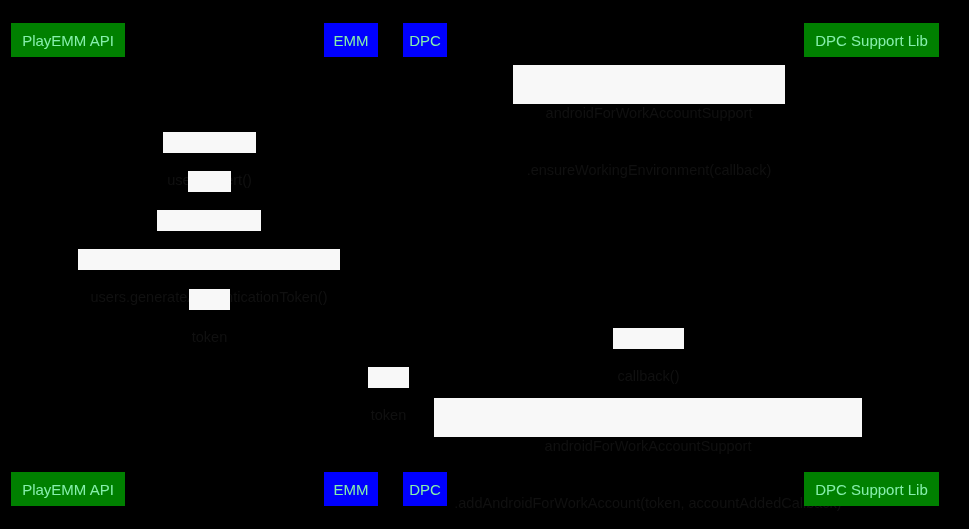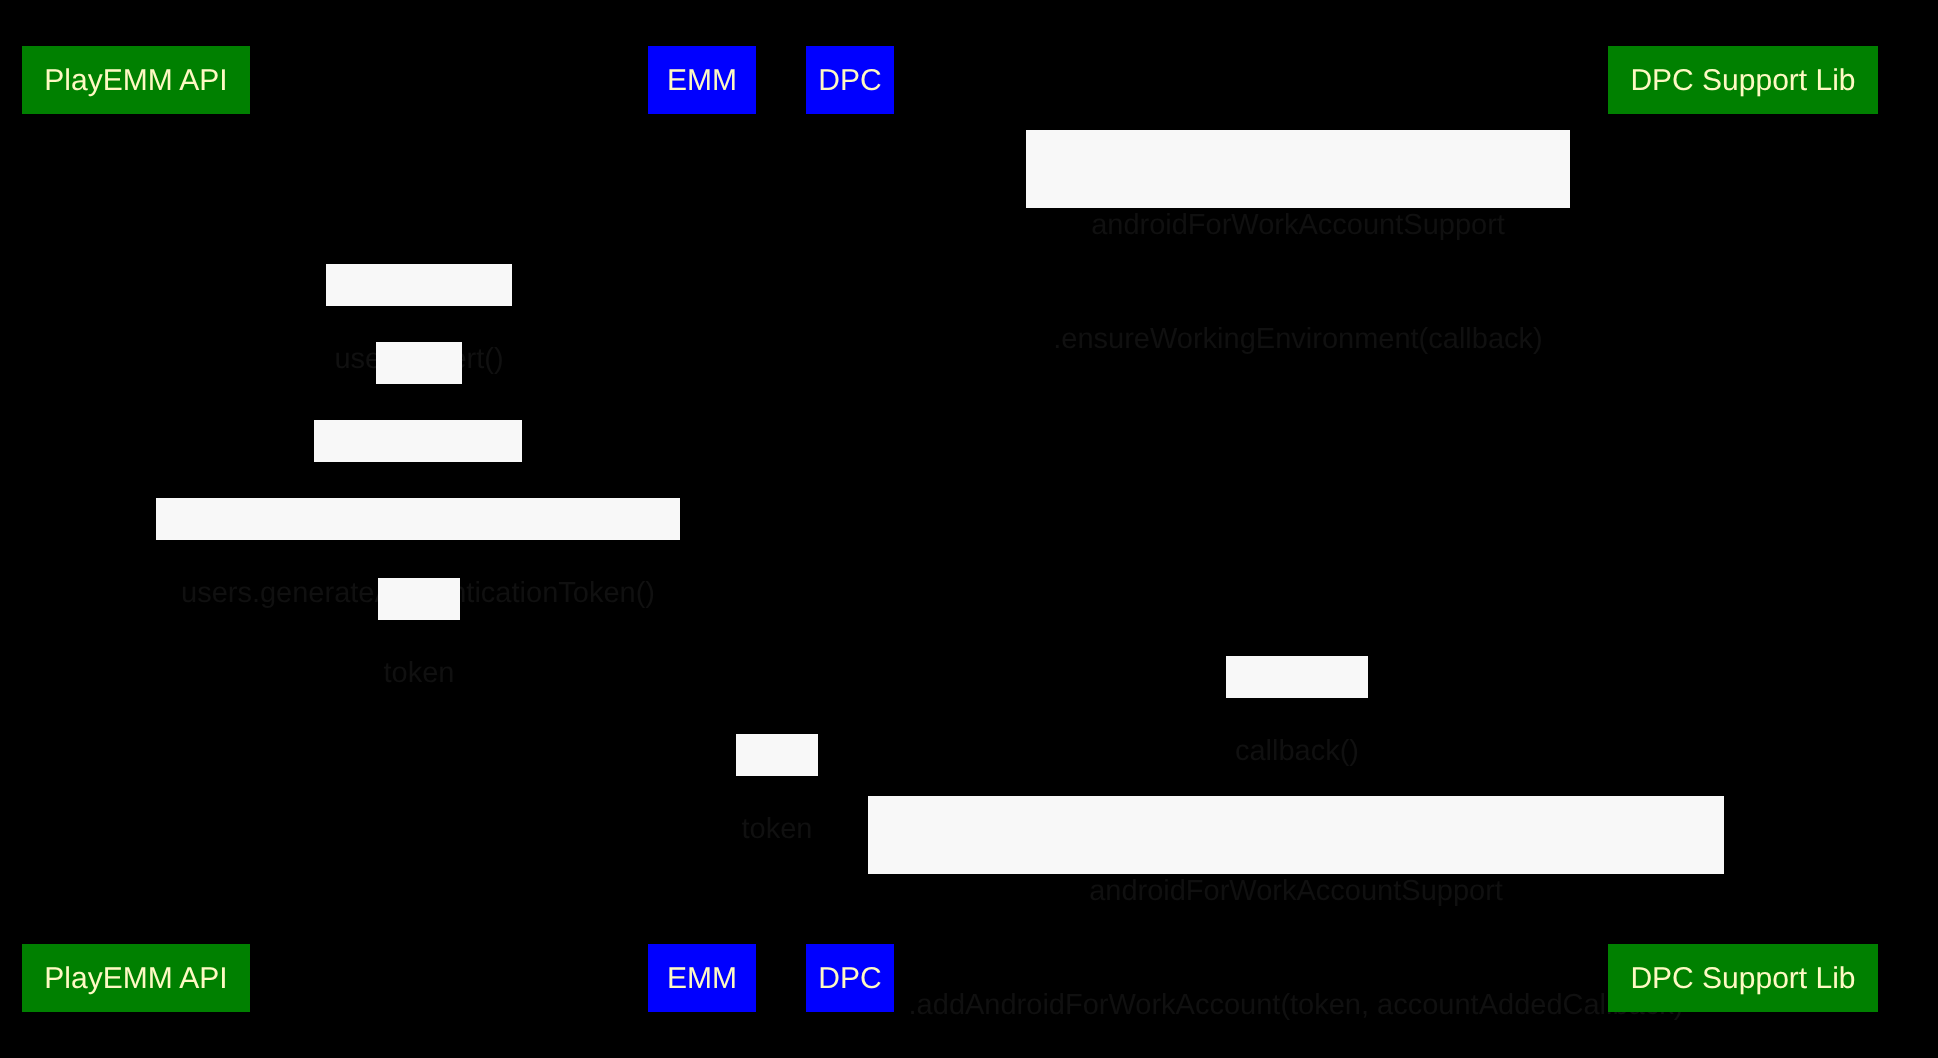--- a/index.html
+++ b/index.html
@@ -13,21 +13,21 @@
     height: 529px;
     background: #000000;
     overflow: hidden;
     font-family: "Liberation Sans", sans-serif;
   }
   .participant {
     position: absolute;
     display: flex;
     align-items: center;
     justify-content: center;
-    color: #fef9c3;
+    color: #86efac;
     font-size: 15px;
     line-height: 1;
     box-sizing: border-box;
     white-space: nowrap;
   }
   .participant.green { background: #008000; }
   .participant.blue  { background: #0000ff; }
 
   .msg-label {
     position: absolute;

